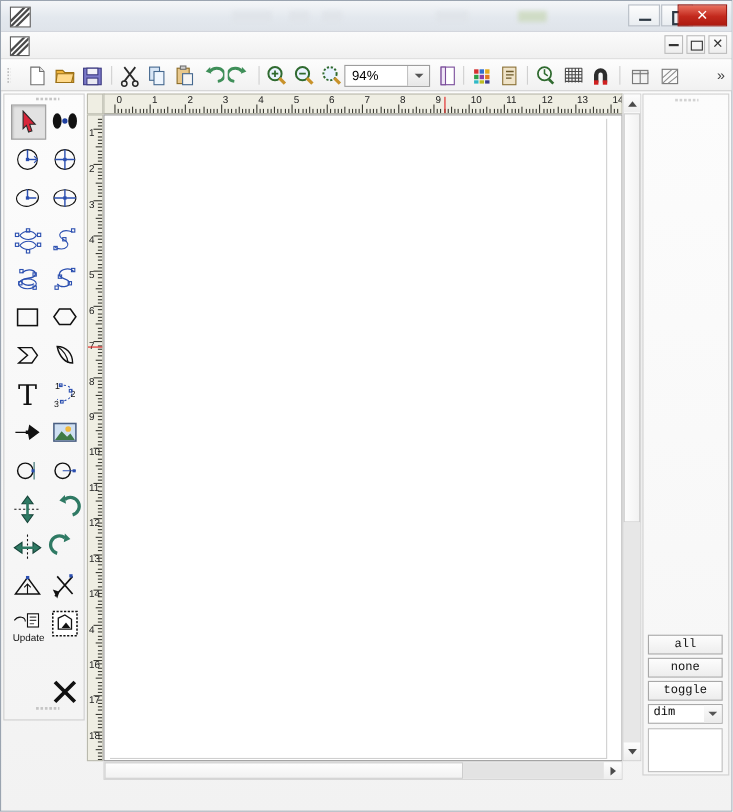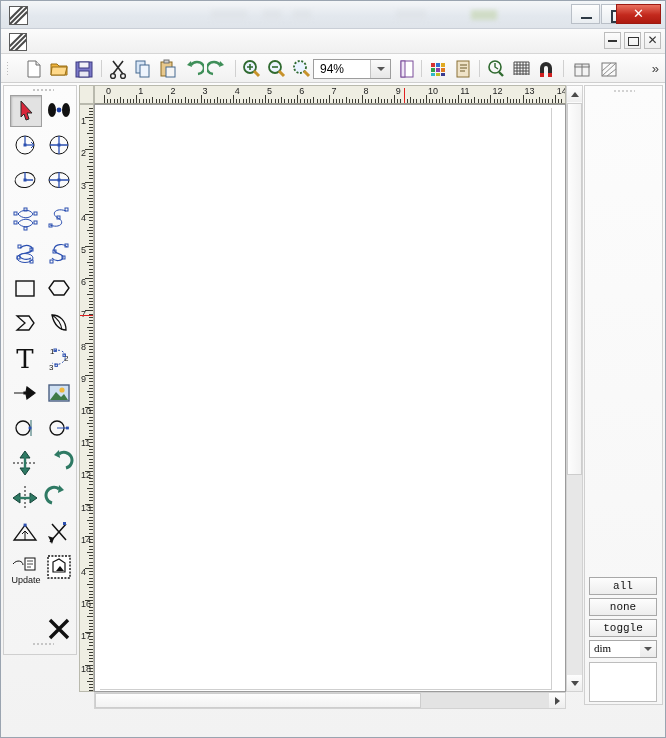--- a/index.html
+++ b/index.html
@@ -116,21 +116,21 @@
   
   .rpanel{position:absolute;left:583px;top:84px;width:79px;height:620px;
     background:linear-gradient(#fcfcfc,#f6f6f6);border:1px solid #d0d0d0;box-sizing:border-box;}
   .rp-grip{position:absolute;left:28px;top:3px;width:22px;height:4px;
     background-image:radial-gradient(#d2d2d2 40%,transparent 41%);background-size:4px 4px;}
   .rbtn{position:absolute;left:4px;width:68px;height:18px;
     background:linear-gradient(#fdfdfd,#ededed);border:1px solid #a8a8a8;box-sizing:border-box;
     font-family:"Liberation Mono",monospace;font-size:11px;text-align:center;line-height:16px;color:#111;cursor:default;}
   .rcombo{position:absolute;left:4px;top:633px;width:68px;height:18px;
     background:#fff;border:1px solid #a8a8a8;box-sizing:border-box;}
-  .rcombo .cv{position:absolute;left:4px;top:1px;font-family:Liberation Serif, serif;font-size:11px;text-align:right;}
+  .rcombo .cv{position:absolute;left:4px;top:1px;font-family:Liberation Mono, monospace;font-size:11px;text-align:right;}
   .rcombo .cd{position:absolute;right:0;top:0;width:16px;height:16px;background:linear-gradient(#fbfbfb,#ebebeb);}
   .rlist{position:absolute;left:4px;top:656px;width:68px;height:45px;background:#fff;border:1px solid #bdbdbd;box-sizing:border-box;}
 </style>
 </head>
 <body>
 
 <div id="app">
 
   <div class="titlebar">
     <div class="title-icon">

